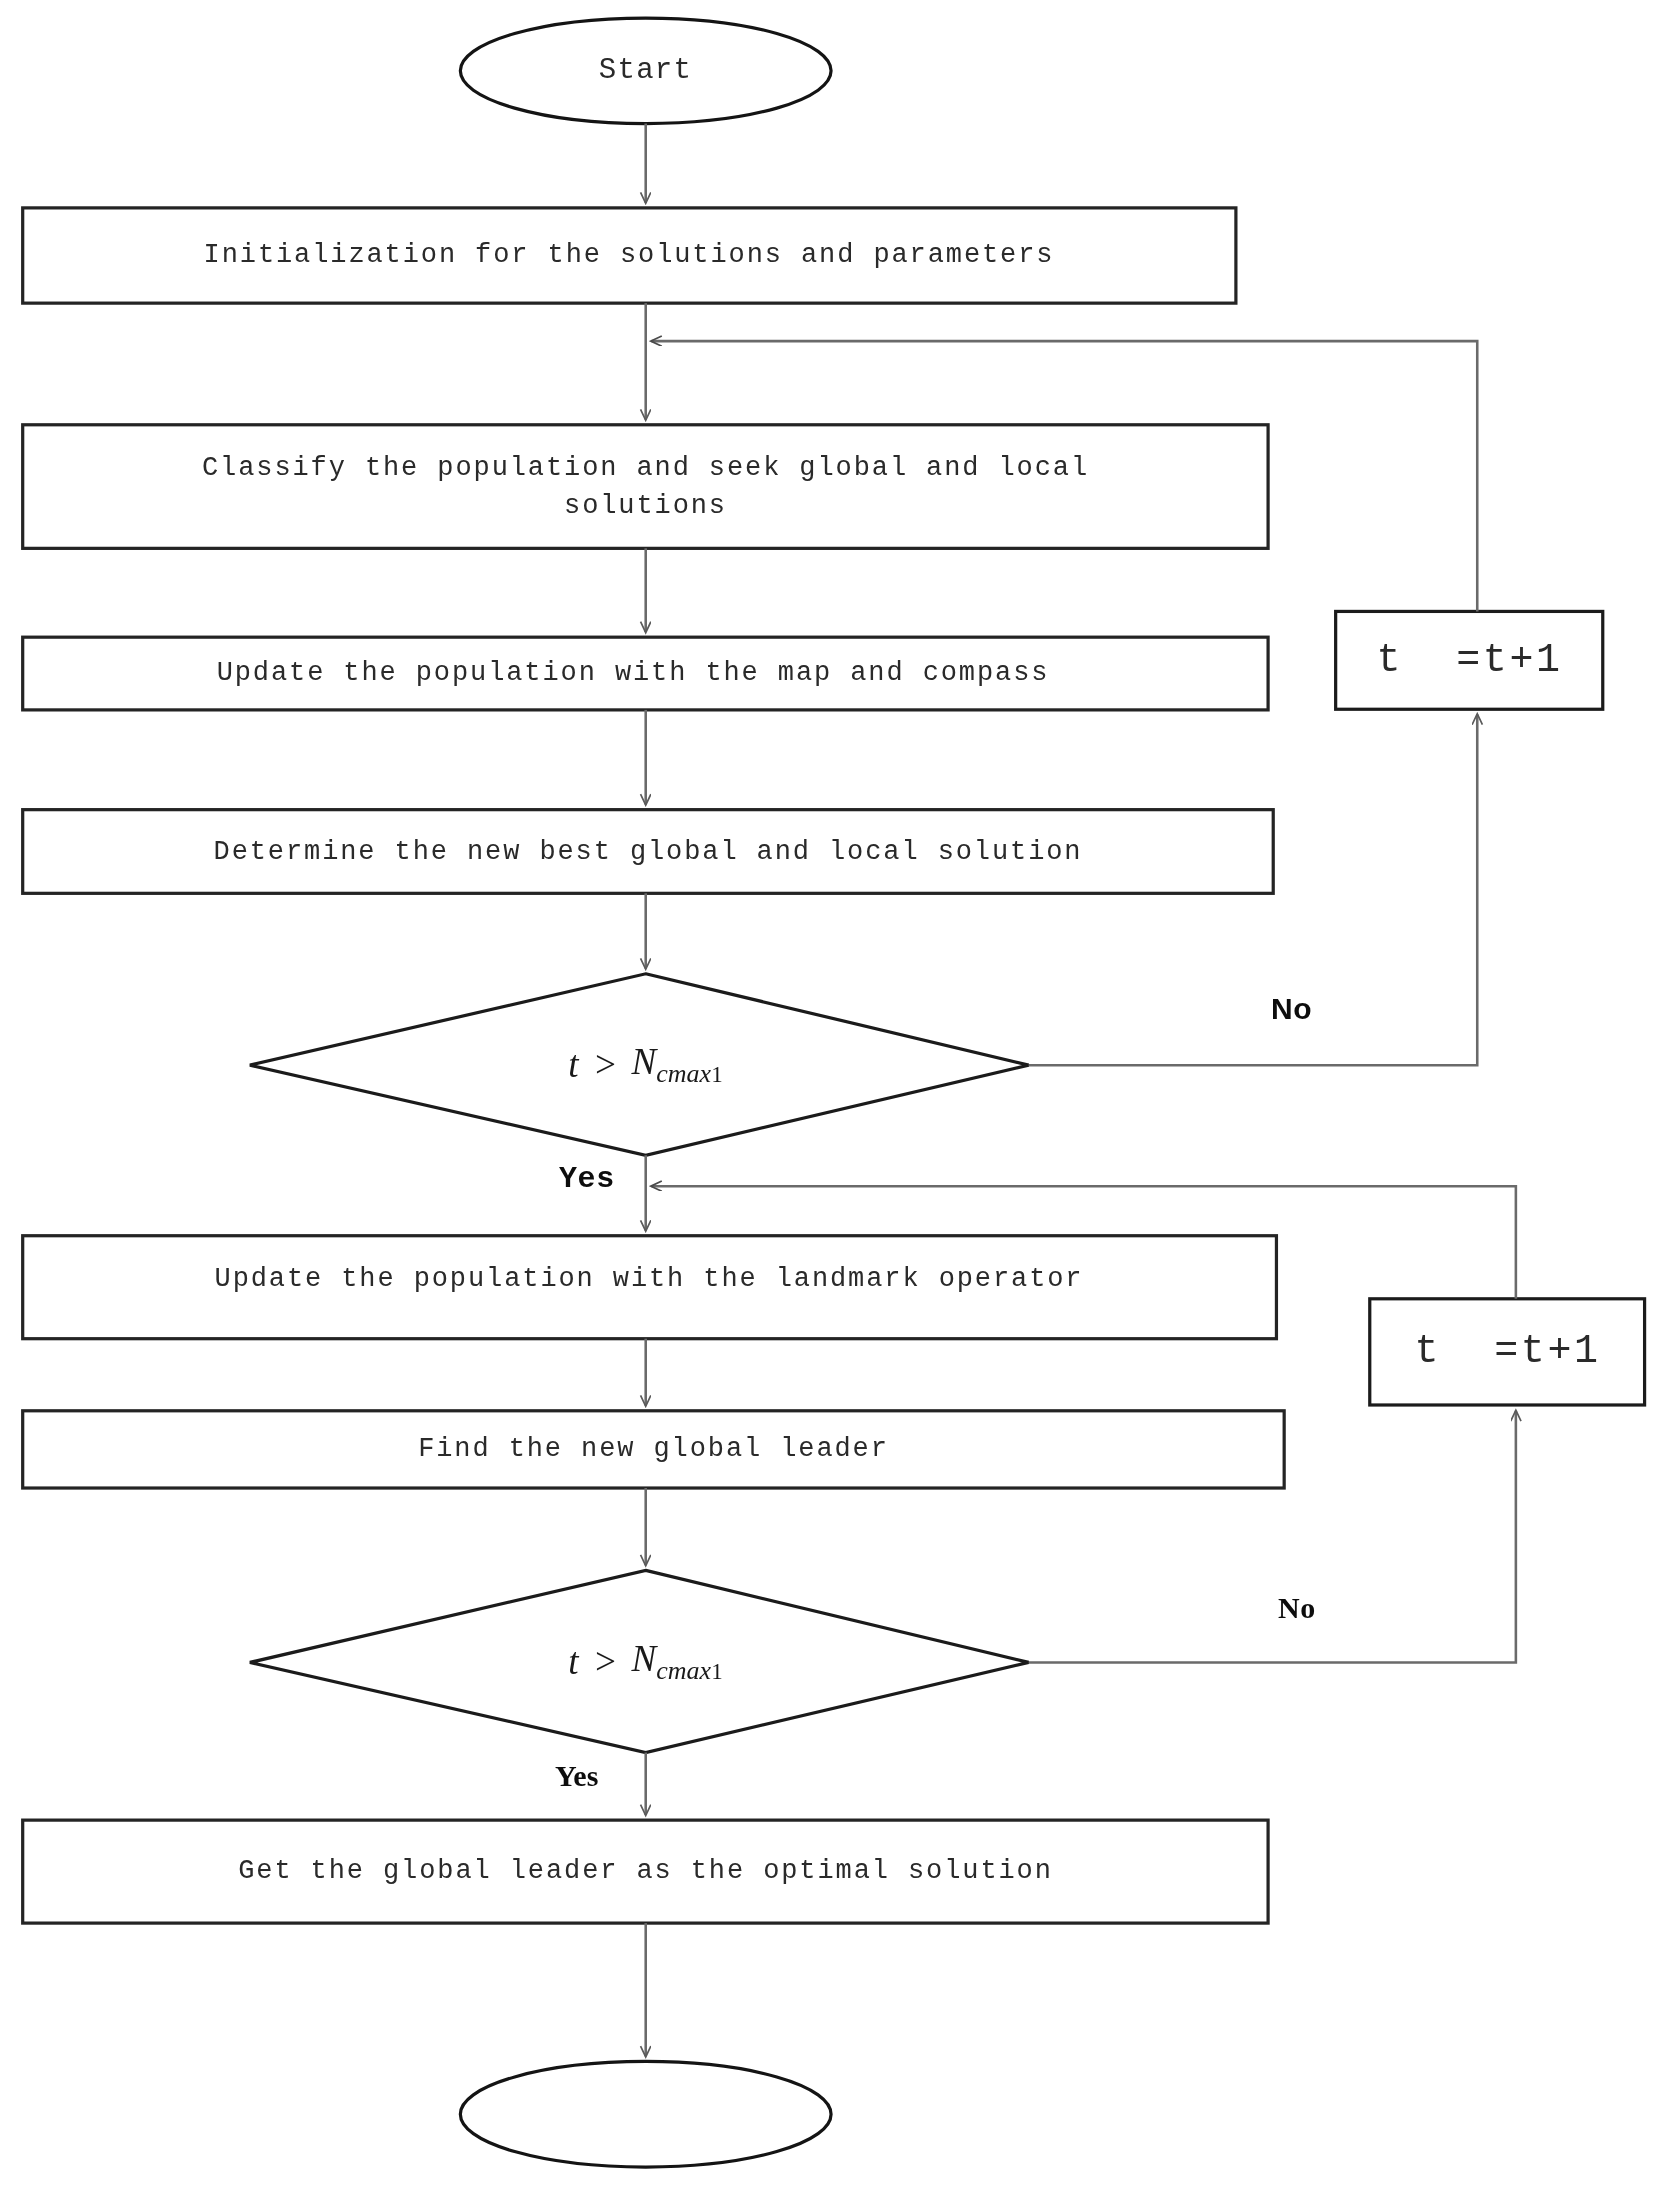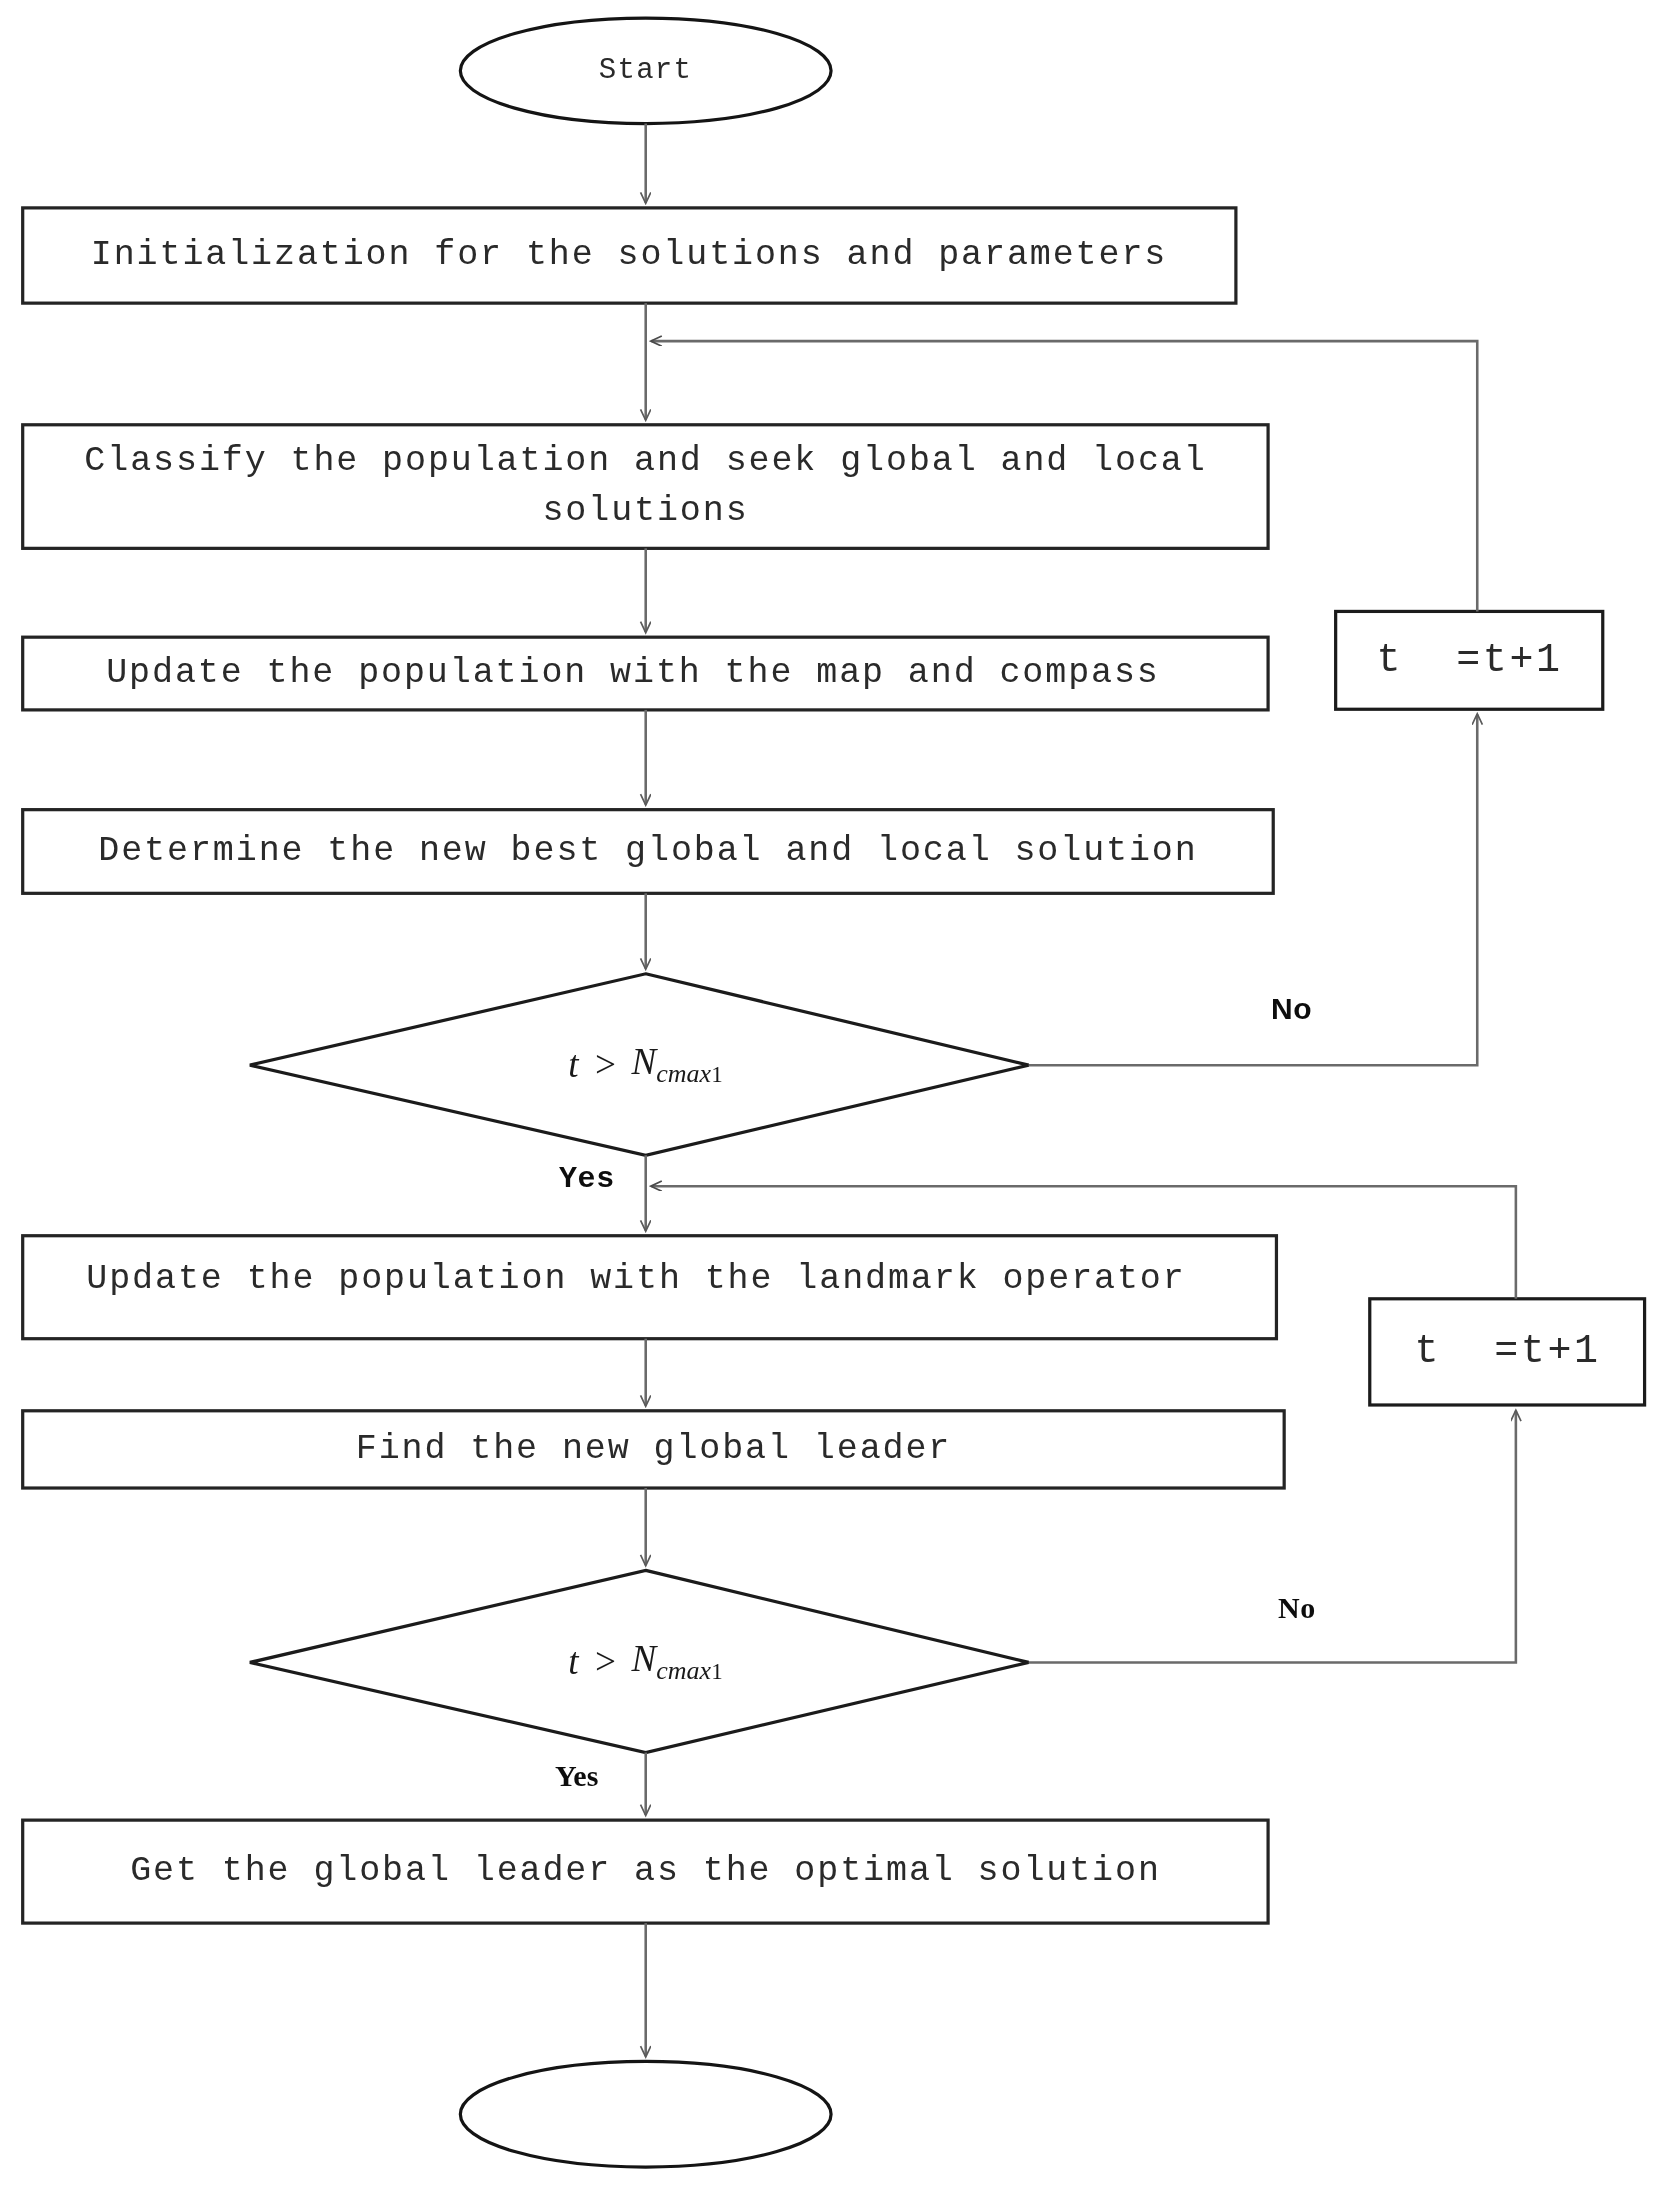--- a/index.html
+++ b/index.html
@@ -33,21 +33,21 @@
     letter-spacing: 1.9px;
     line-height: 1.42;
     pointer-events: none;
     white-space: pre-wrap;
   }
   .terminal-text {
     font-size: 29px;
     letter-spacing: 1.3px;
   }
   .process-text {
-    font-size: 35px;
+    font-size: 27px;
   }
   .counter-text {
     font-size: 40px;
     letter-spacing: 2.6px;
   }
   .decision-text {
     font-family: "Liberation Serif", "DejaVu Serif", serif;
     font-style: italic;
     font-size: 37px;
     letter-spacing: 0px;
@@ -174,21 +174,21 @@
   <div class="node-text decision-text" style="left:388px; top:1033px; width:515px; height:64px;">
     <span>t</span>
     <span style="width:14px;"></span>
     <span>&gt;</span>
     <span style="width:14px;"></span>
     <span><span>N</span><span class="sub">cmax</span><span class="subnum">1</span></span>
   </div>
 
   <div class="node-text counter-text" style="left:1336px; top:612px; width:267px; height:98px;">t  =t+1</div>
 
-  <div class="node-text process-text" style="left:9px; top:1236px; width:1254px; height:87px;">Update the population with the landmark operator</div>
+  <div class="node-text process-text" style="left:22px; top:1236px; width:1254px; height:87px;">Update the population with the landmark operator</div>
 
   <div class="node-text process-text" style="left:22.5px; top:1411px; width:1262px; height:77px;">Find the new global leader</div>
 
   <div class="node-text counter-text" style="left:1370px; top:1299px; width:275px; height:106px;">t  =t+1</div>
 
   <div class="node-text decision-text" style="left:388px; top:1630px; width:515px; height:64px;">
     <span>t</span>
     <span style="width:14px;"></span>
     <span>&gt;</span>
     <span style="width:14px;"></span>

